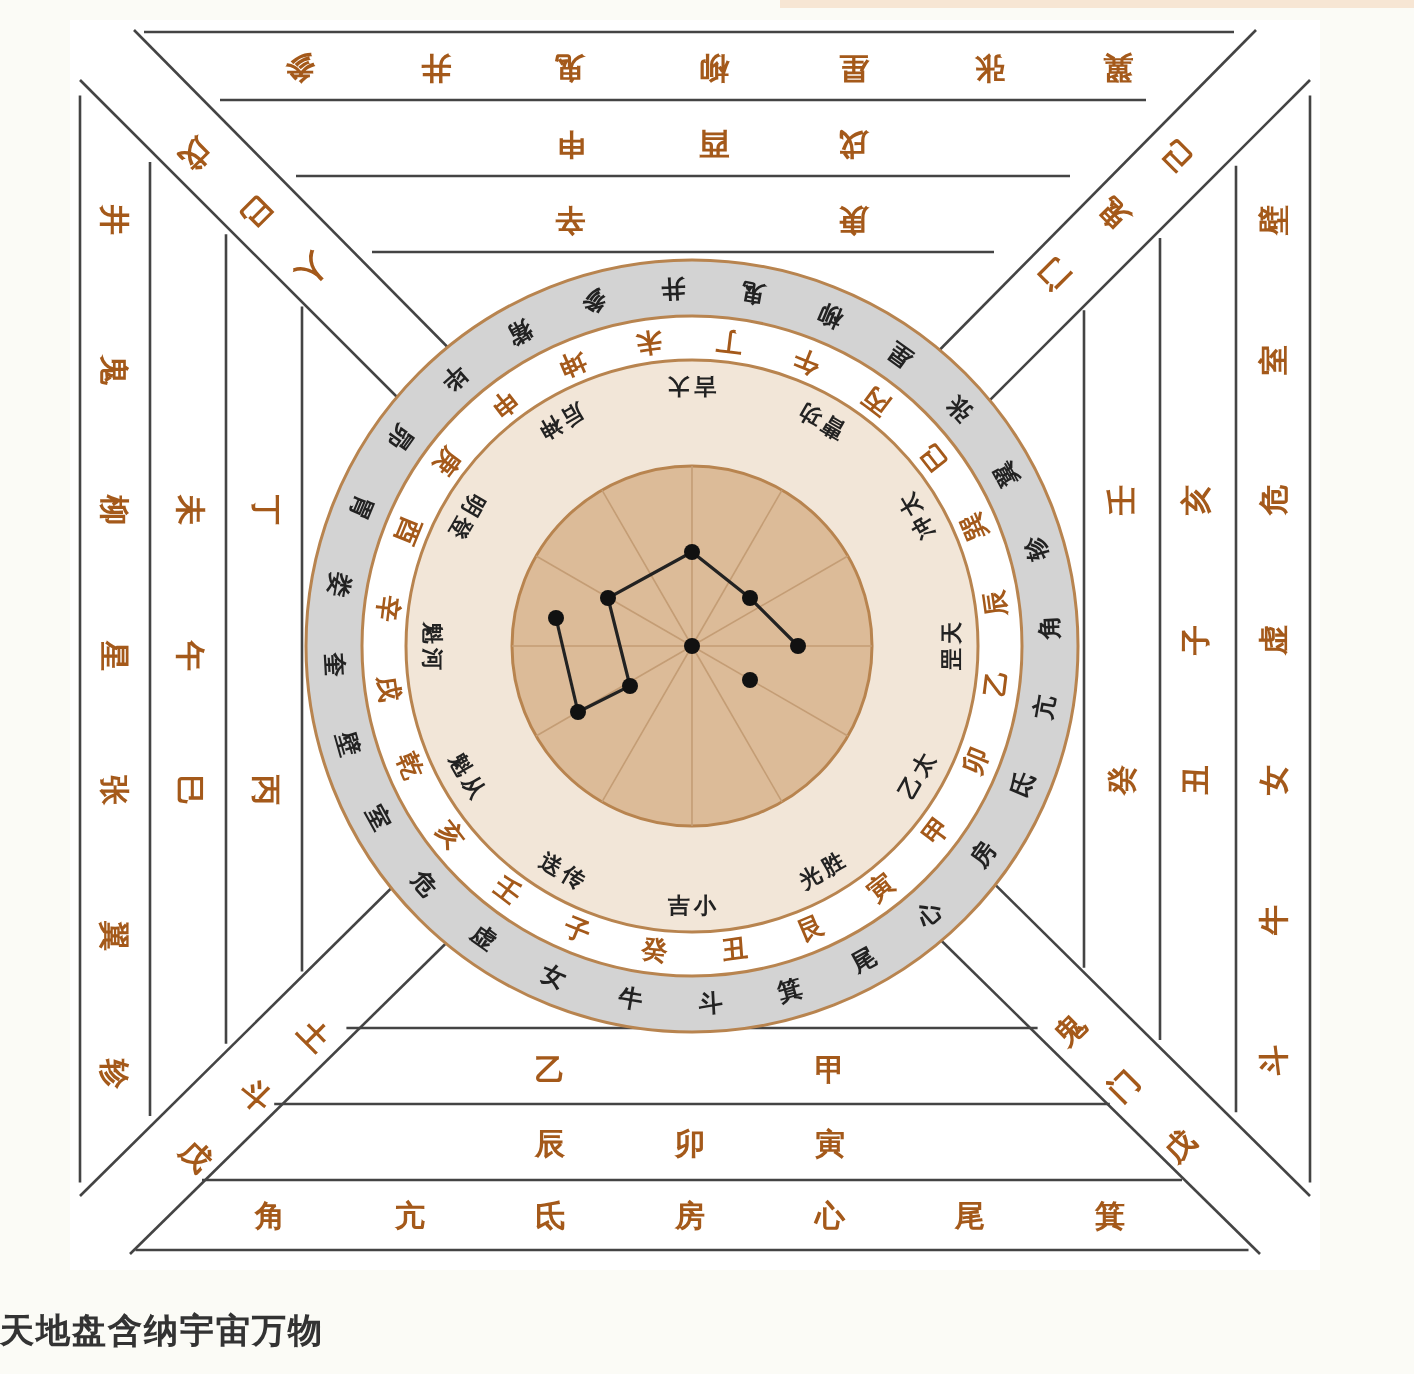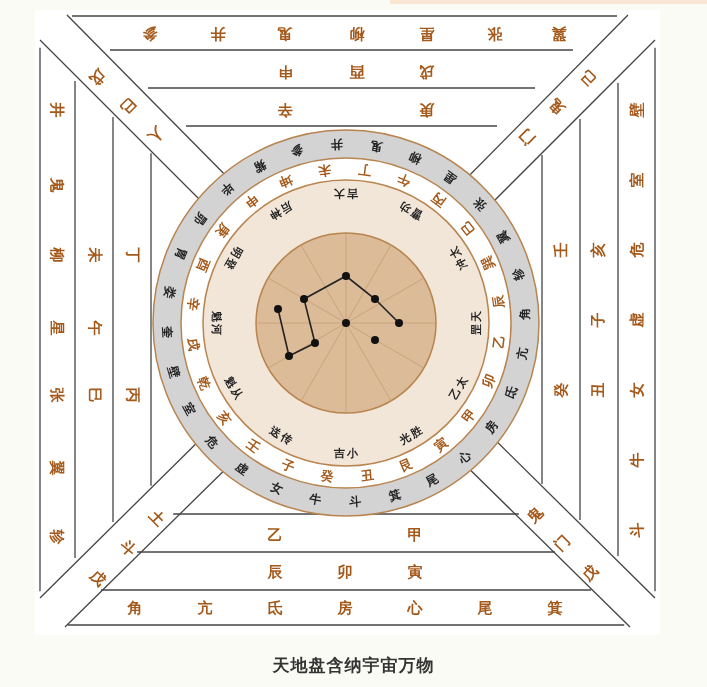--- a/index.html
+++ b/index.html
@@ -1,20 +1,20 @@
 <!DOCTYPE html>
 <html><head>
 <meta charset="utf-8">
 <style>
   html,body{margin:0;padding:0;}
   body{width:707px;height:687px;background:#fbfbf6;position:relative;overflow:hidden;font-family:"DejaVu Sans",sans-serif;}
   .topbar{position:absolute;left:390px;top:0;width:317px;height:4px;background:#f7e6d4;}
   .board{position:absolute;left:35px;top:10px;width:625px;height:625px;background:#ffffff;}
   svg{position:absolute;left:0;top:0;}
-  .caption{position:absolute;left:0;top:654px;width:707px;text-align:center;font-family:"DejaVu Serif",serif;font-size:17px;font-weight:bold;color:#333;letter-spacing:1px;}
+  .caption{position:absolute;left:0;top:654px;width:707px;text-align:left;font-family:"DejaVu Serif",serif;font-size:17px;font-weight:bold;color:#333;letter-spacing:1px;}
   .og{fill:#a4591a;font-size:15px;font-family:"DejaVu Sans",sans-serif;font-weight:bold;}
   .ik{fill:#222;font-size:12px;font-family:"DejaVu Serif",serif;font-weight:bold;}
 </style>
 </head>
 <body>
 
 <div class="topbar"></div>
 
 <div class="board">
   <svg id="board-svg" width="625" height="625" viewBox="0 0 625 625">

